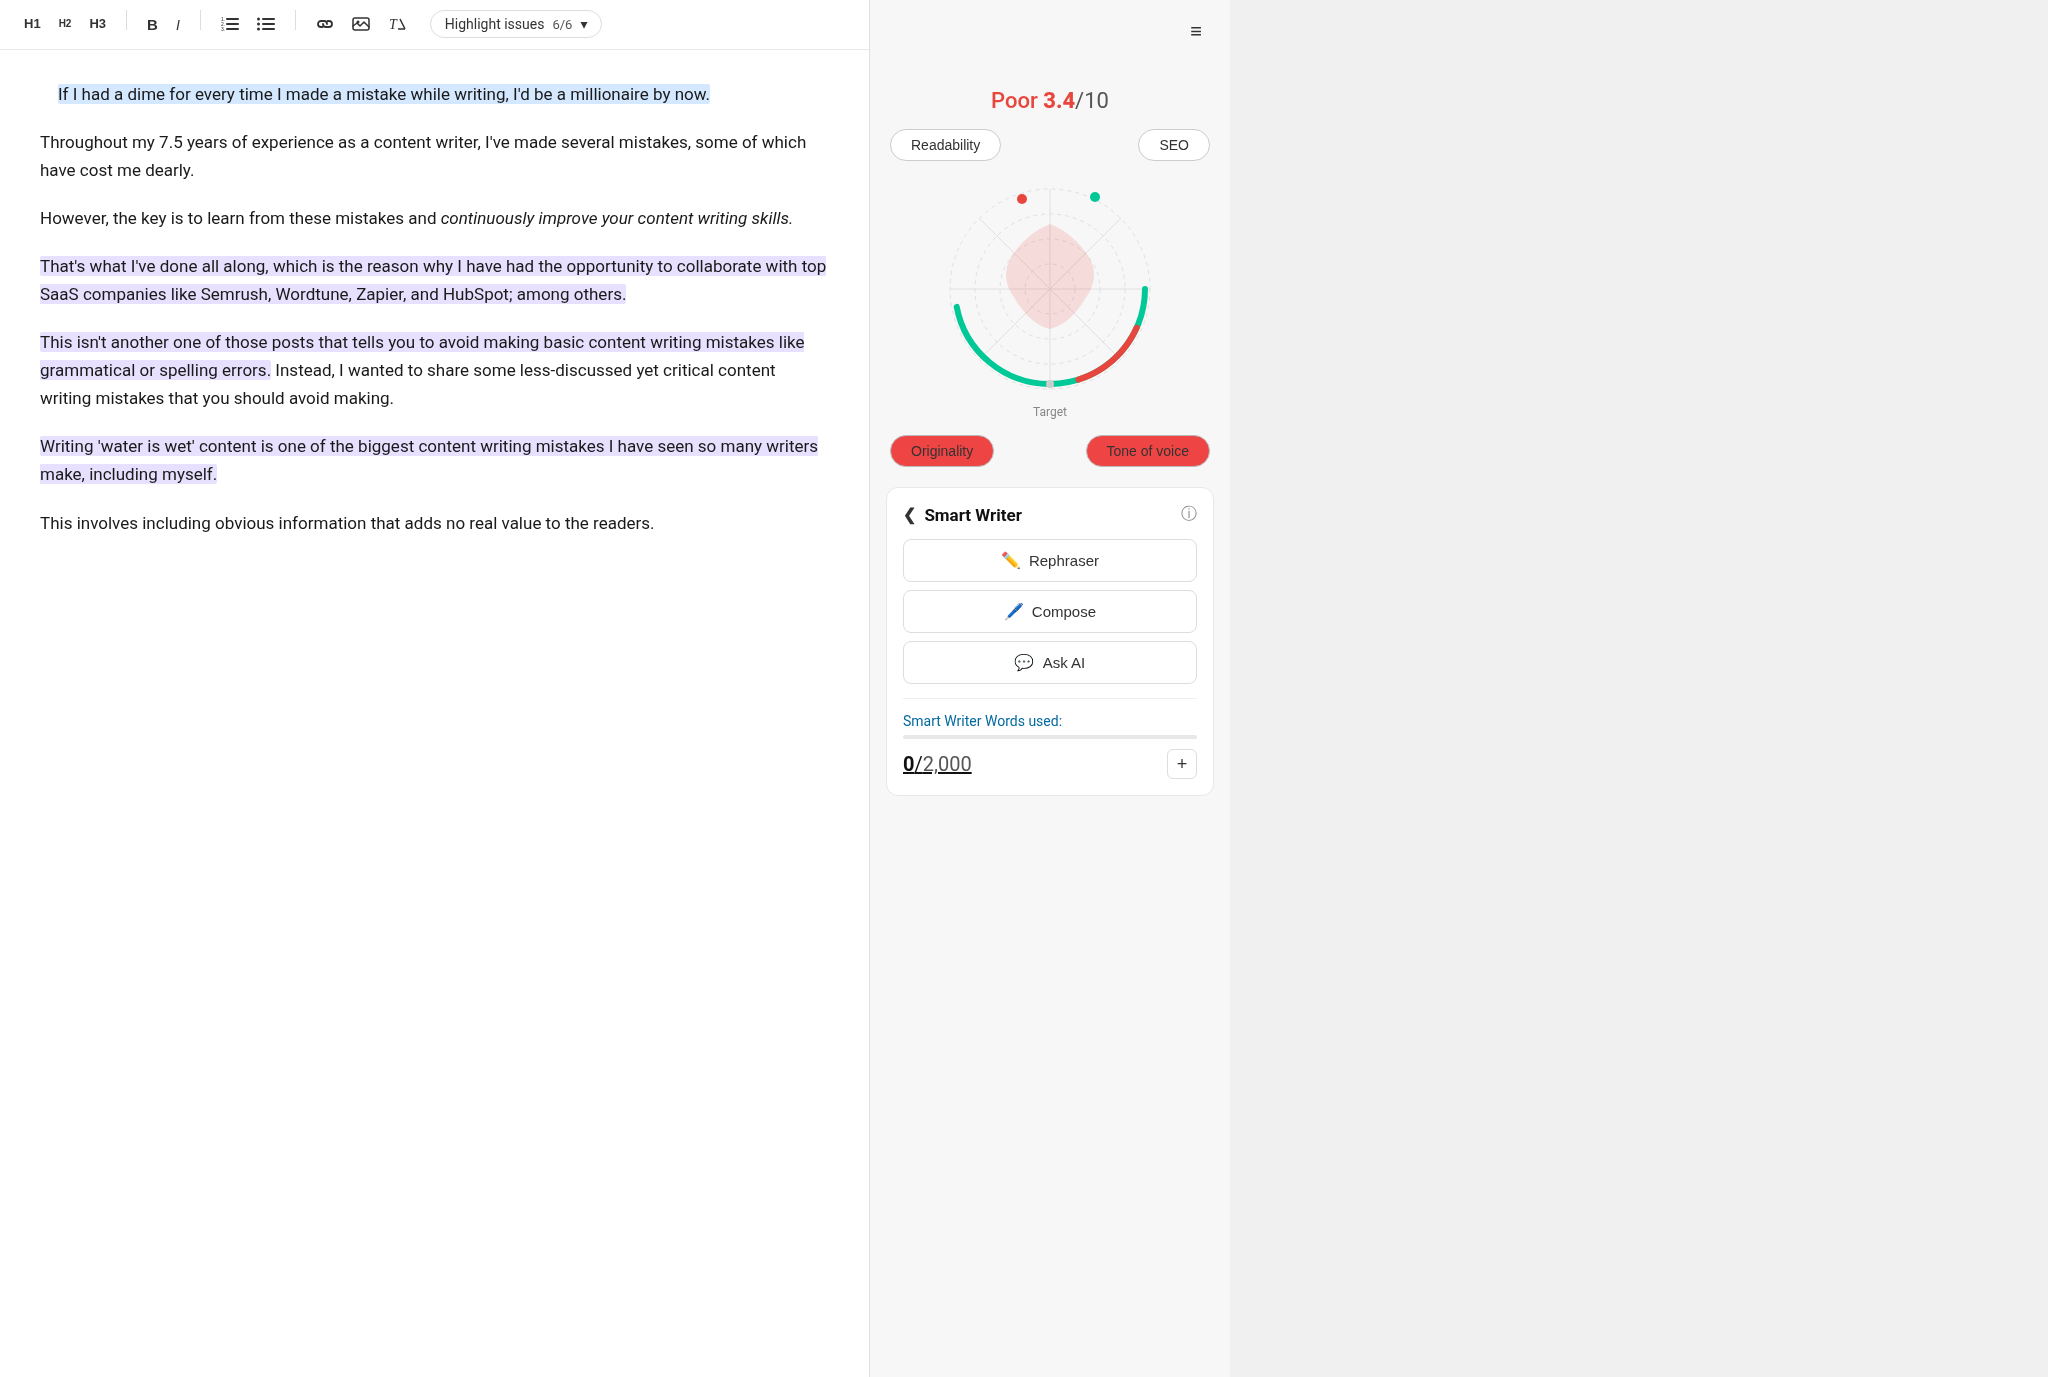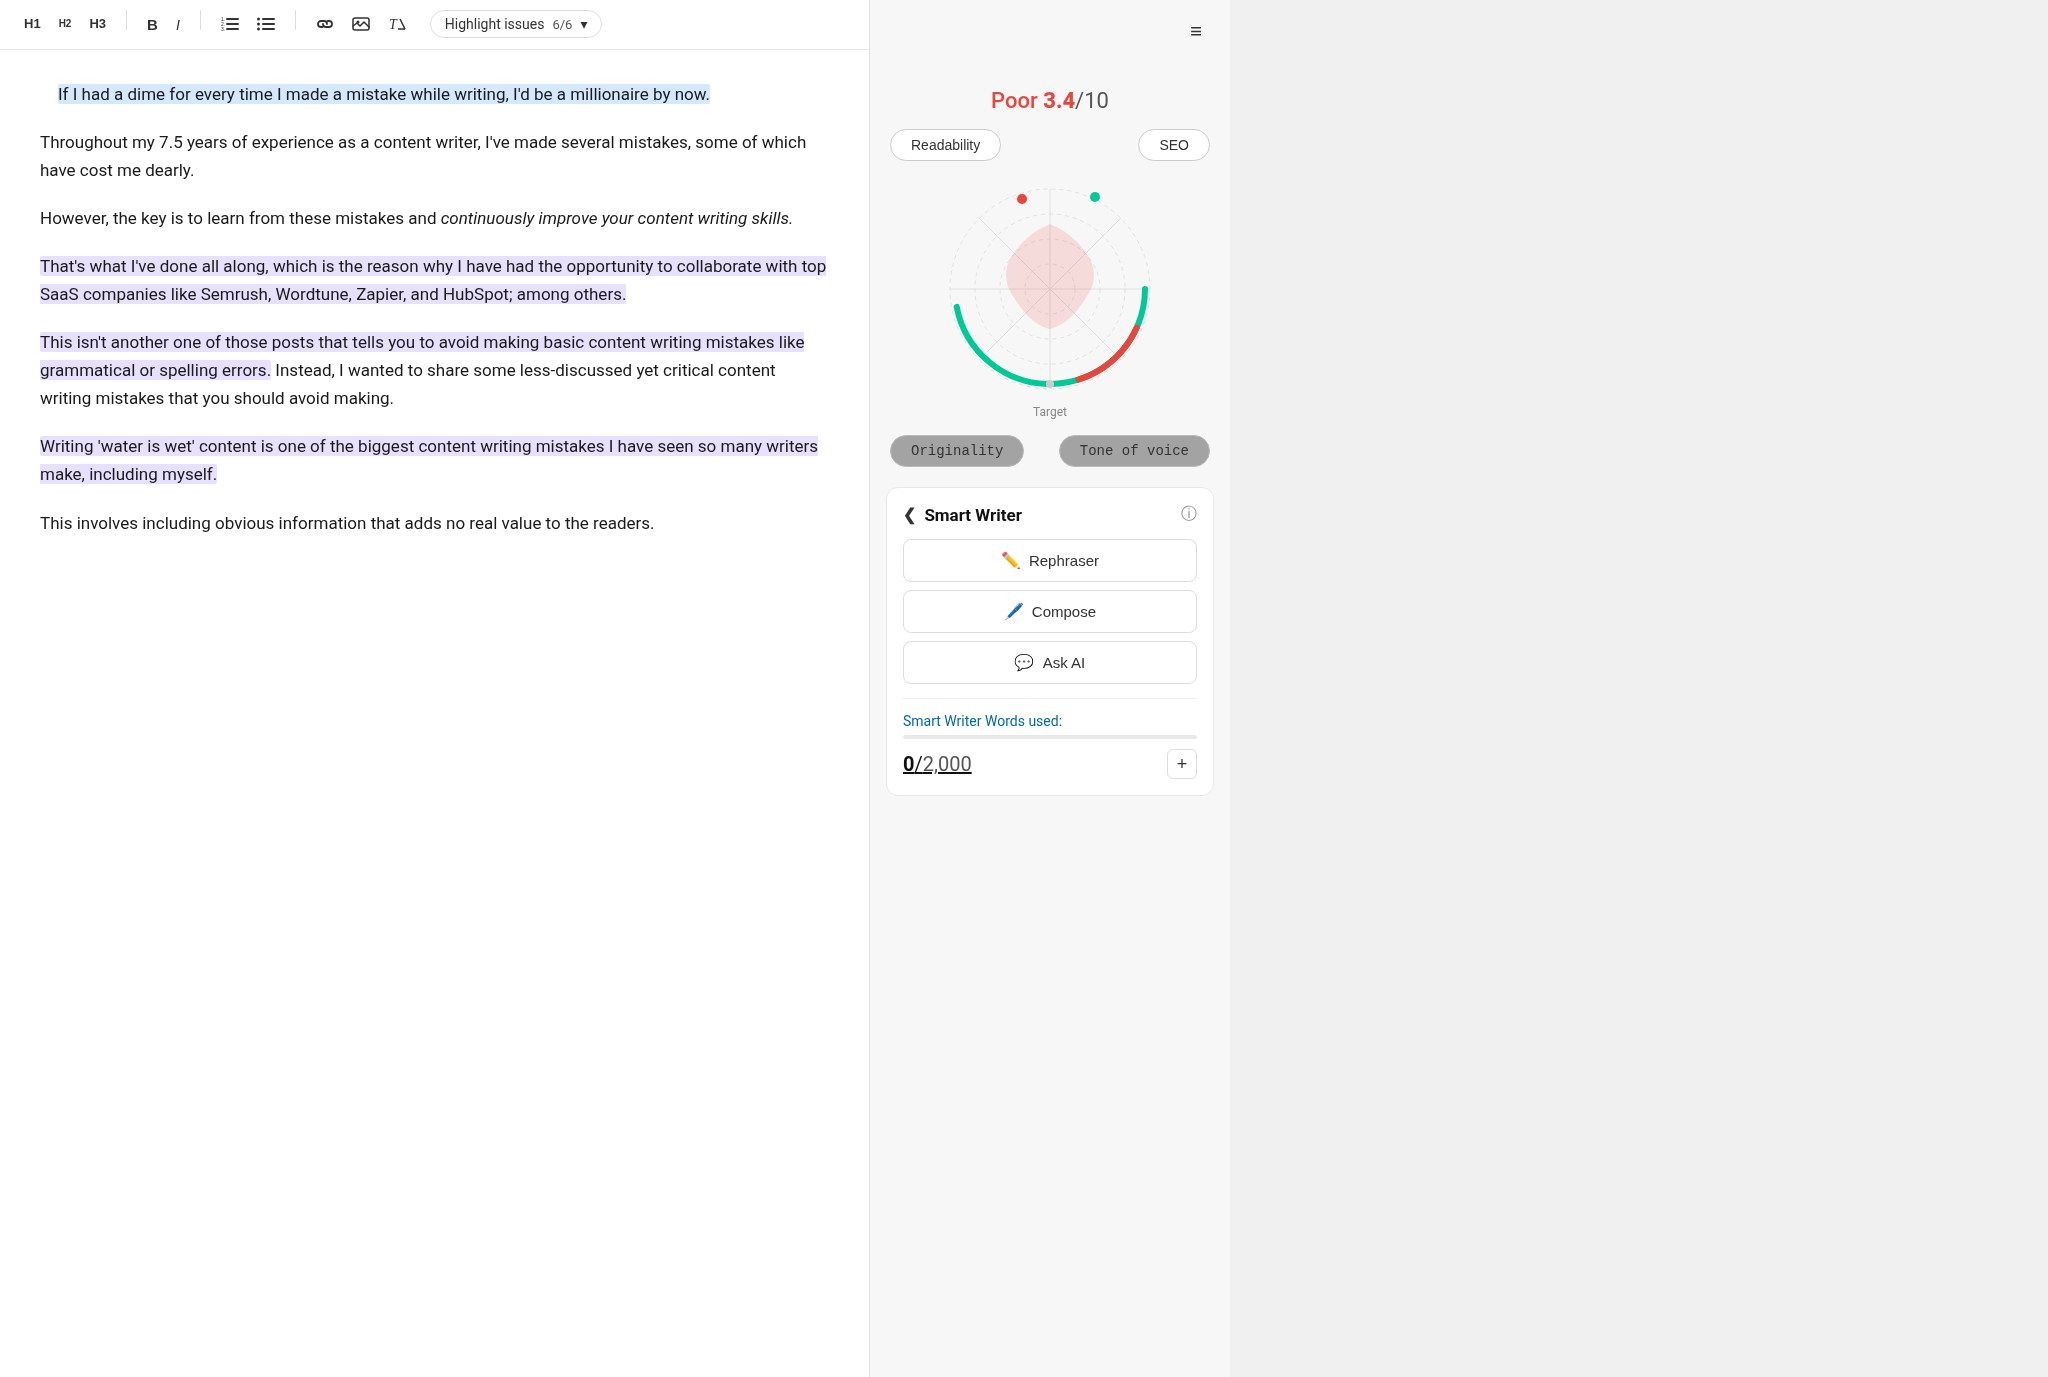--- a/index.html
+++ b/index.html
@@ -205,25 +205,24 @@
     .bottom-metric-buttons {
       display: flex;
       justify-content: space-between;
       padding: 0 20px 20px;
     }
 
     .metric-btn-active {
       border: 1.5px solid #bbb;
       border-radius: 20px;
       padding: 7px 20px;
-      background: #a3a3a3;
+      background: #ef4444;
       font-size: 14px;
       color: #333;
       cursor: pointer;
-      font-family: Liberation Mono, monospace;
     }
 
     
     .smart-writer-section {
       background: #fff;
       border-radius: 12px;
       margin: 0 16px 16px;
       padding: 16px;
       border: 1px solid #e8e8e8;
     }

